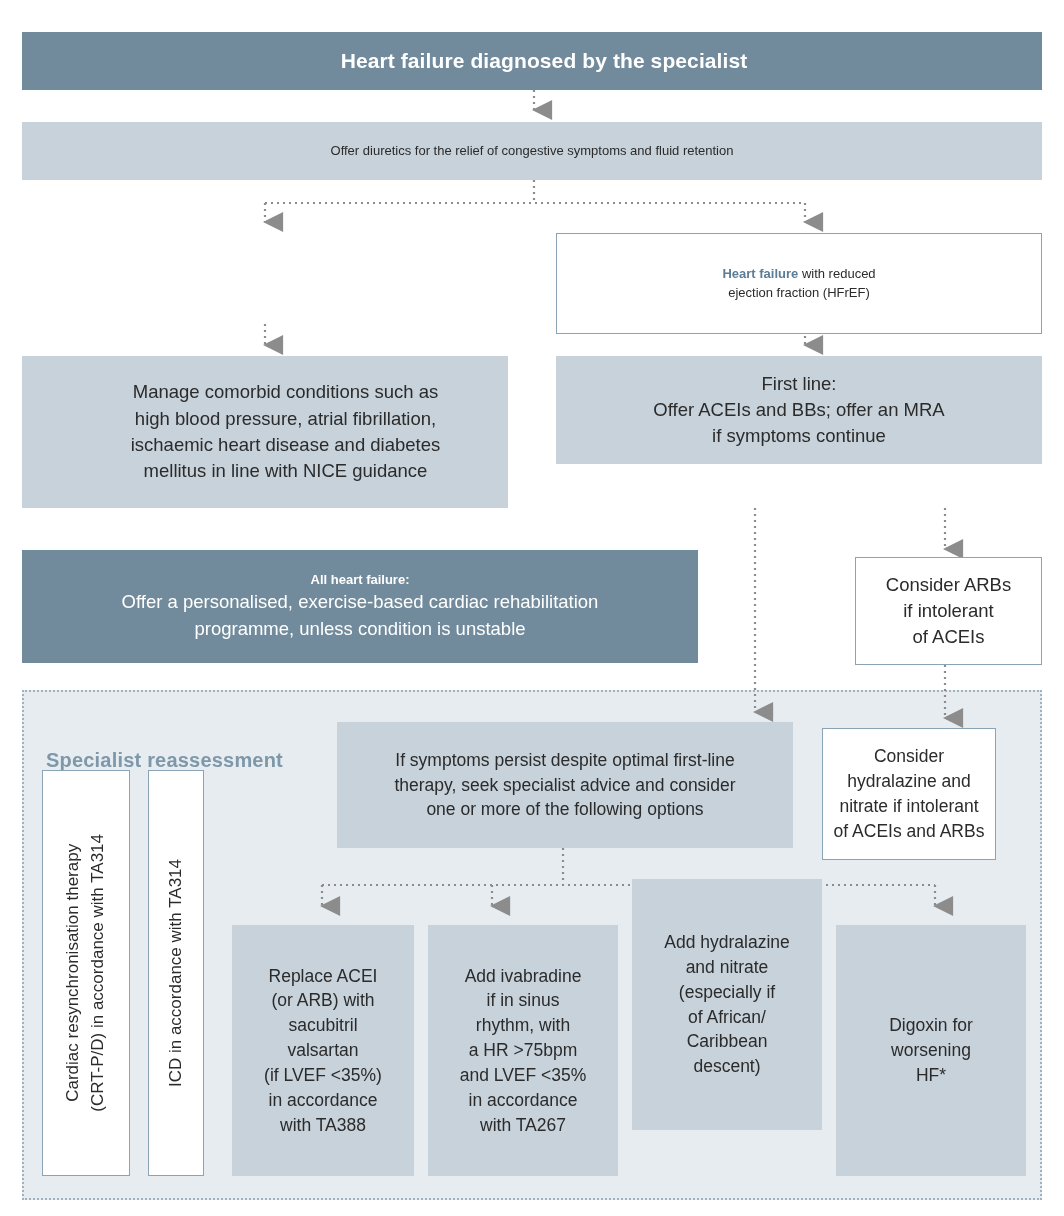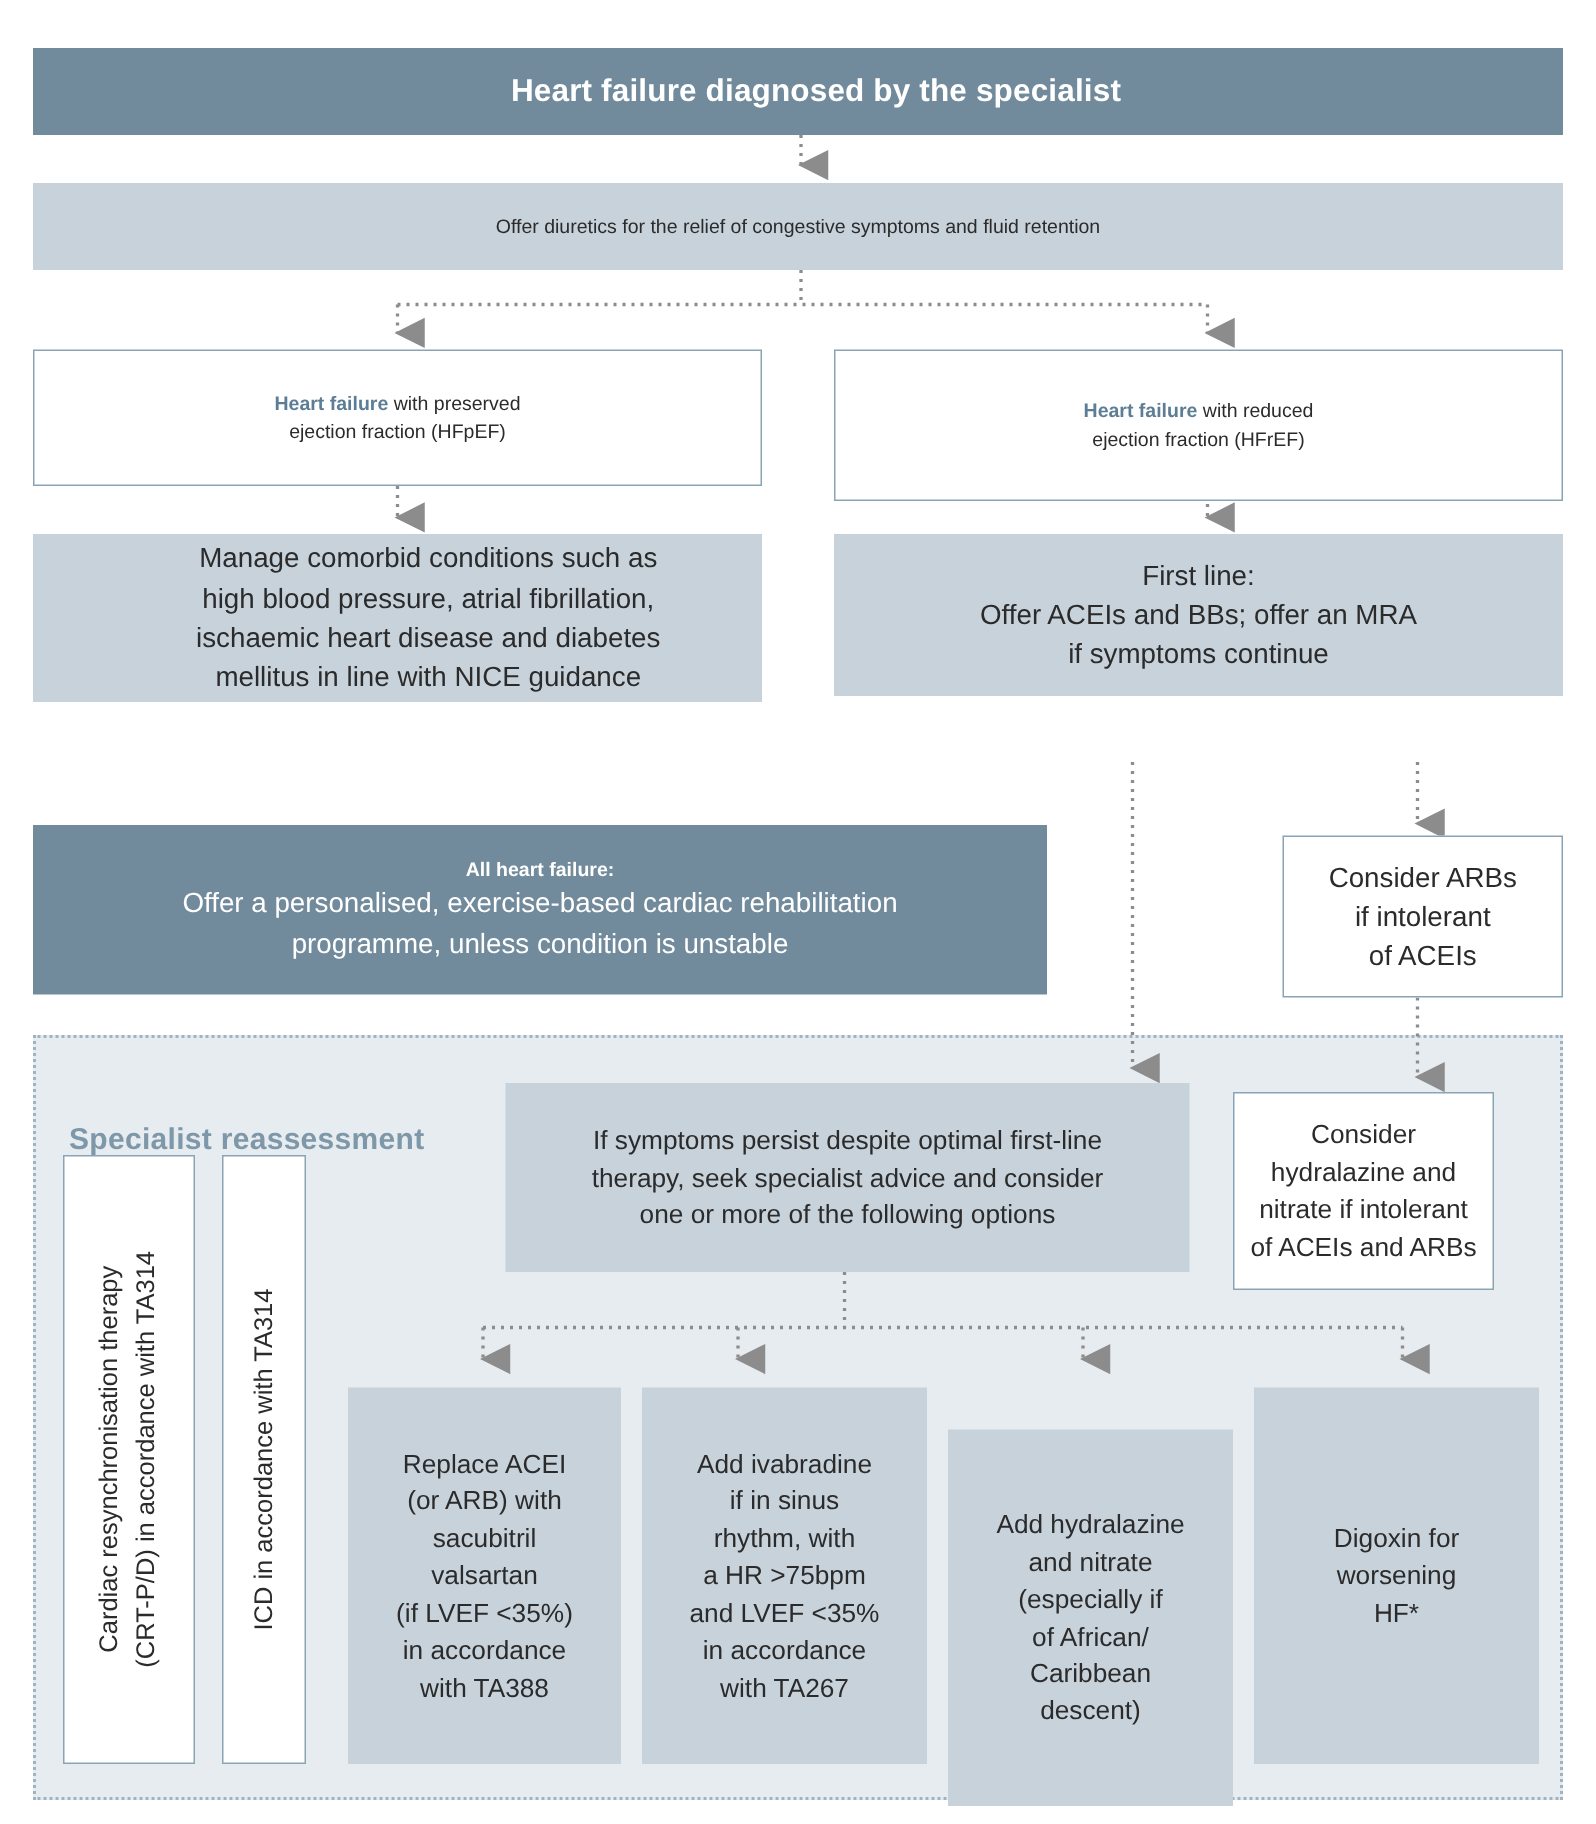--- a/index.html
+++ b/index.html
@@ -140,31 +140,27 @@
   </svg>
 
   <div class="box dark hdr-title" style="left:22px; top:32px; width:1020px; height:58px;">
     <span class="txt">Heart failure diagnosed by the specialist</span>
   </div>
 
   <div class="box fill t19" style="left:22px; top:122px; width:1020px; height:58px;">
     <span class="txt">Offer diuretics for the relief of congestive symptoms and fluid retention</span>
   </div>
 
-  <div class="box outline t19" style="left:22px; top:233px; width:486px; height:91px;">
-    <span class="txt"><span class="hf-accent">Heart failure</span><span> with preserved
-ejection fraction (HFpEF)</span></span>
-  </div>
 
   <div class="box outline t19" style="left:556px; top:233px; width:486px; height:101px;">
     <span class="txt"><span class="hf-accent">Heart failure</span><span> with reduced
 ejection fraction (HFrEF)</span></span>
   </div>
 
-  <div class="box fill t18" style="left:22px; top:356px; width:486px; height:112px;padding-left:41px;">
+  <div class="box fill t18" style="left:22px; top:356px; width:486px; height:152px;padding-left:41px;">
     <span class="txt">Manage comorbid conditions such as
 high blood pressure, atrial fibrillation,
 ischaemic heart disease and diabetes
 mellitus in line with NICE guidance</span>
   </div>
 
   <div class="box fill t18" style="left:556px; top:356px; width:486px; height:108px;">
     <span class="txt">First line:
 Offer ACEIs and BBs; offer an MRA
 if symptoms continue</span>
@@ -221,21 +217,21 @@
   <div class="box fill t17" style="left:428px; top:925px; width:190px; height:251px;">
     <span class="txt">Add ivabradine
 if in sinus
 rhythm, with
 a HR &gt;75bpm
 and LVEF &lt;35%
 in accordance
 with TA267</span>
   </div>
 
-  <div class="box fill t17" style="left:632px; top:953px; width:190px; height:251px;">
+  <div class="box fill t17" style="left:632px; top:879px; width:190px; height:251px;">
     <span class="txt">Add hydralazine
 and nitrate
 (especially if
 of African/
 Caribbean
 descent)</span>
   </div>
 
   <div class="box fill t17" style="left:836px; top:925px; width:190px; height:251px;">
     <span class="txt">Digoxin for

